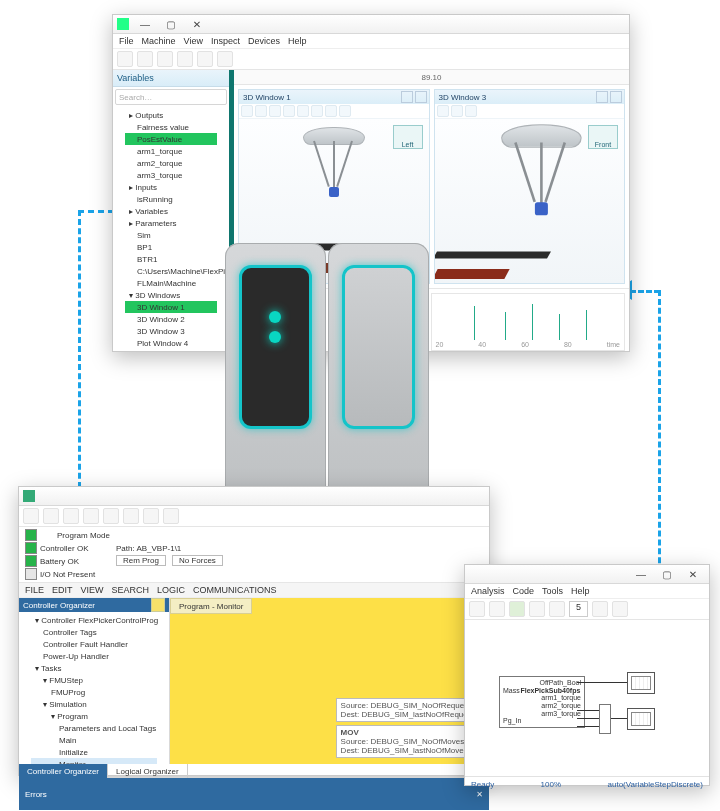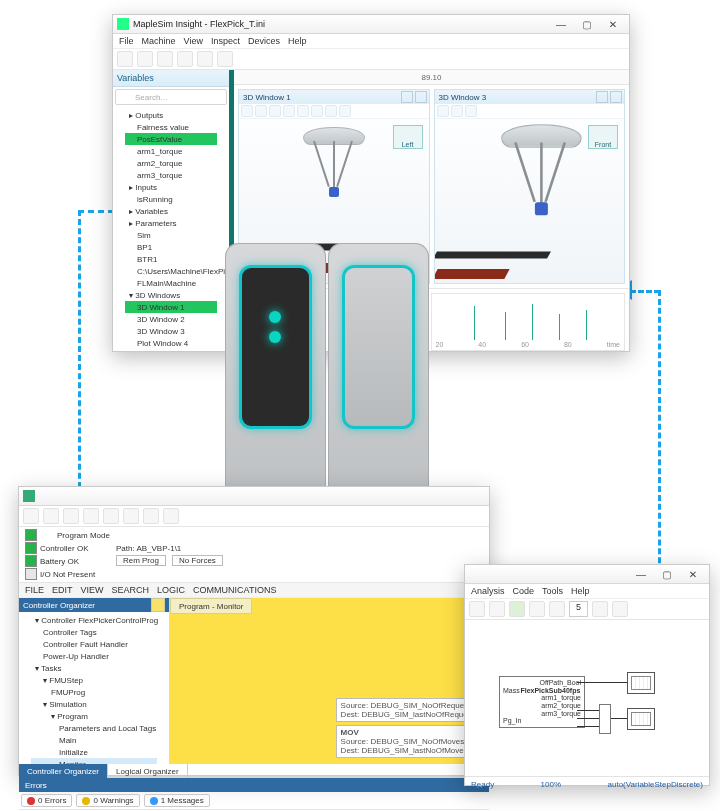--- a/index.html
+++ b/index.html
@@ -14,21 +14,21 @@
   .ctrlbtn{width:24px;height:14px;display:flex;align-items:center;justify-content:center;font-size:10px;color:#555}
   .ctrlbtn.close{color:#444}
   .menubar{display:flex;gap:8px;padding:2px 6px;font-size:9px;color:#333;border-bottom:1px solid #eee}
   .toolbar{display:flex;gap:4px;padding:2px 4px;border-bottom:1px solid #e5e5e5}
   .tbtn{width:14px;height:14px;background:#f6f6f6;border:1px solid #e2e2e2;border-radius:2px}
   
   #maplesim{left:112px;top:14px;width:516px;height:336px}
   #maplesim .body{display:flex;height:calc(100% - 18px - 17px - 16px)}
   .panel-head{height:16px;background:linear-gradient(#e9f4fb,#d9edf8);border-bottom:1px solid #c6dce9;display:flex;align-items:center;padding:0 4px;font-size:9px;color:#1a5c84}
   .vars{width:116px;border-right:5px solid #0f766e;display:flex;flex-direction:column}
-  .search{margin:2px;border:1px solid #d6d6d6;height:14px;display:flex;align-items:center;padding:0 19px;color:#aaa;font-size:8px;border-radius:2px}
+  .search{margin:2px;border:1px solid #d6d6d6;height:14px;display:flex;align-items:center;padding:0 3px;color:#aaa;font-size:8px;border-radius:2px}
   .tree{flex:1;overflow:hidden;font-size:8px;color:#333;padding:2px 12px}
   .tree .row{display:flex;align-items:center;height:12px;padding-left:4px;white-space:nowrap}
   .tree .row.sel{background:#22c55e}
   .tree .ind1{padding-left:12px}.tree .ind2{padding-left:20px}.tree .ind3{padding-left:28px}
   .viewarea{flex:1;display:flex;flex-direction:column}
   .timeline{height:14px;border-bottom:1px solid #e5e5e5;display:flex;align-items:center;justify-content:center;font-size:8px;color:#666;background:#fafafa}
   .views{flex:1;display:flex;gap:4px;padding:4px}
   .view3d{flex:1;border:1px solid #cfe3ef;display:flex;flex-direction:column;background:#fff}
   .view3d .vhead{height:14px;background:linear-gradient(#eaf4fb,#dbeef8);display:flex;align-items:center;padding:0 4px;font-size:8px;color:#246;position:relative}
   .view3d .vhead .vctrls{position:absolute;right:2px;top:1px;display:flex;gap:2px}
@@ -73,21 +73,21 @@
   .lxtree .tree{font-size:8px}
   .lxtree .tree .row{height:12px}
   .lxtree .tree .sel{background:#d6e9f8}
   .lxcenter{flex:1;background:#fde047;position:relative}
   .progtab{position:absolute;left:0;top:0;height:14px;background:#f4eec4;border:1px solid #d8cf94;padding:0 8px;font-size:8px;display:flex;align-items:center}
   .ladder{position:absolute;right:6px;bottom:6px;font-size:8px;color:#555}
   .ladder .box{border:1px solid #bbb;padding:2px 4px;margin-top:3px;background:#fff;white-space:nowrap}
   .bottom-tabs{display:flex;height:14px;font-size:8px}
   .bottom-tabs div{padding:0 8px;border-right:1px solid #ccc;display:flex;align-items:center}
   .bottom-tabs .active{background:#2f6aa0;color:#fff}
-  .errorsbar{height:14px;background:#2f6aa0;color:#fff;font-size:8px;display:flex;align-items:center;padding:0 6px;justify-content:space-between}
+  .errorsbar{height:32px;background:#2f6aa0;color:#fff;font-size:8px;display:flex;align-items:center;padding:0 6px;justify-content:space-between}
   .errchips{display:flex;gap:4px;padding:2px;border-bottom:1px solid #e6e6e6}
   .chip{font-size:8px;border:1px solid #c9c9c9;border-radius:2px;padding:1px 5px;display:flex;align-items:center;gap:3px}
   .chip .dot{width:8px;height:8px;border-radius:50%}
   .console{font-family:Consolas,monospace;font-size:8.5px;color:#333;padding:4px 6px;white-space:pre;height:26px;overflow:hidden}
   
   #siml{left:464px;top:564px;width:244px;height:220px}
   #siml .canvas2{height:calc(100% - 18px - 16px - 16px - 14px);position:relative;background:#fff}
   .blk{position:absolute;border:1px solid #777;background:#fff;font-size:7px;padding:2px 3px;line-height:1.1}
   .wire{position:absolute;background:#333;height:1px}
   .scope{position:absolute;width:26px;height:20px;border:1px solid #555;background:#fff}
@@ -109,21 +109,20 @@
   <div class="arrow-head" style="left:616px;top:280px;border-top:10px solid transparent;border-bottom:10px solid transparent;border-right:16px solid #1aa3e8"></div>
   <div class="arrow-line" style="left:658px;top:590px;width:30px;border-top-width:3px;transform:rotate(0);left:630px"></div>
 
   <div id="maplesim" class="window">
     <div class="titlebar">
       <span class="icon">
         <svg viewBox="0 0 12 12">
             <rect width="12" height="12" fill="#2f8"></rect>
           </svg>
       </span>
-      <span class="title">MapleSim Insight - FlexPick_T.ini</span>
       <div class="ctrlbtns">
         <div class="ctrlbtn">—</div>
         <div class="ctrlbtn">▢</div>
         <div class="ctrlbtn close">✕</div>
       </div>
     </div>
     <div class="menubar">
       <span>File</span>
       <span>Machine</span>
       <span>View</span>

